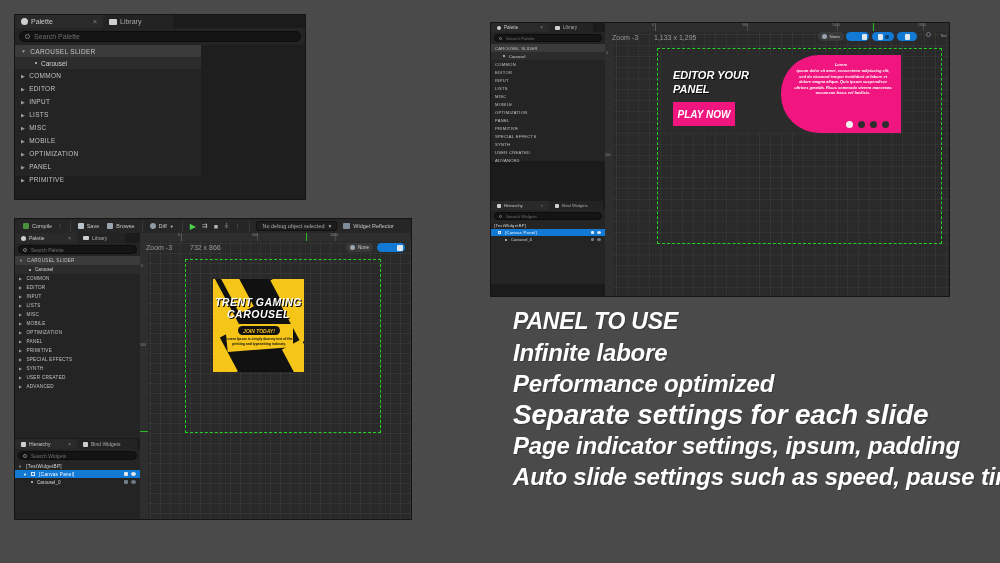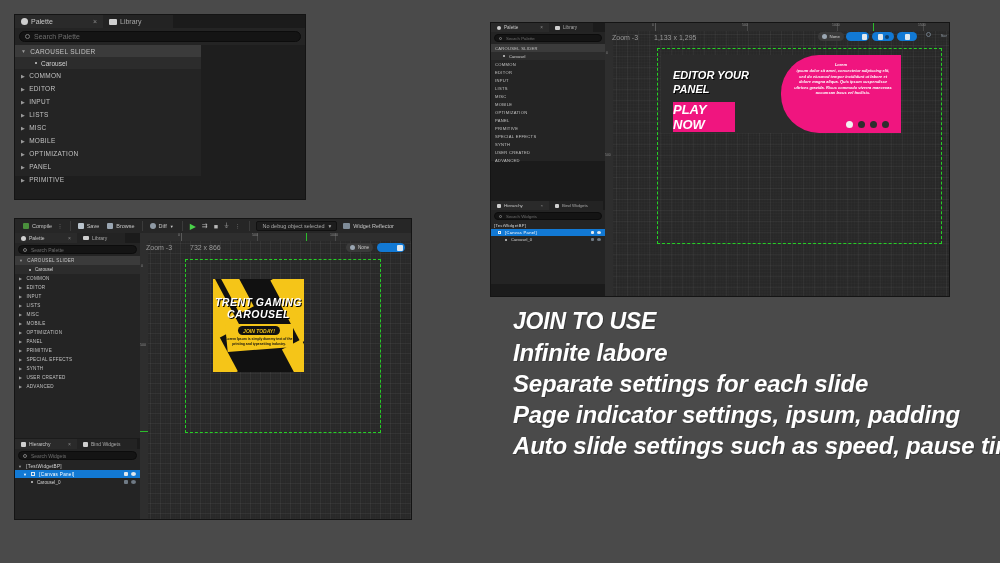--- a/index.html
+++ b/index.html
@@ -510,36 +510,37 @@
     </div>
     <div style="position:absolute; right:2px; top:10px; color:#9aa6b2; font-size:4.2px;">Scr</div>
 
     <div class="selbox" style="left:52px; top:25px; width:285px; height:196px;"></div>
 
     <div class="banner" style="position:absolute; left:56px; top:32px; width:240px; height:78px;">
 
       <div style="position:relative; width:120px;">
         <div class="bantitle" style="position:absolute; left:12px; top:14px; font-size:11px;">EDITOR YOUR</div>
         <div class="bantitle" style="position:absolute; left:12px; top:28px; font-size:11px;">PANEL</div>
-        <div class="playbtn" style="position:absolute; left:12px; top:47px; width:62px; height:30px; font-size:13px;">PLAY NOW</div>
+        <div class="playbtn" style="position:absolute; left:12px; top:47px; width:62px; height:24px; font-size:10px;">PLAY NOW</div>
       </div>
 
       <div class="pinkpanel" style="width:120px; border-top-left-radius:38px; border-bottom-left-radius:38px;">
         <div class="pinklorem" style="position:absolute; left:0; right:0; top:7px; font-size:4px;">Lorem</div>
         <div class="pinklorem" style="position:absolute; left:12px; right:8px; top:13px; font-size:4px; line-height:5.6px;">ipsum dolor sit amet, consectetur adipiscing elit, sed do eiusmod tempor incididunt ut labore et dolore magna aliqua. Quis ipsum suspendisse ultrices gravida. Risus commodo viverra maecenas accumsan lacus vel facilisis.</div>
         <div class="dots" style="right:12px; bottom:5px; gap:5px;">
           <span class="pdot active" style="width:7px;height:7px;"></span>
           <span class="pdot" style="width:7px;height:7px;"></span>
           <span class="pdot" style="width:7px;height:7px;"></span>
           <span class="pdot" style="width:7px;height:7px;"></span>
         </div>
       </div>
     </div>
   </div>
 </div>
 
 <div class="features" style="left:513px; top:306px; width:480px;">
-  <div style="font-size:23px; line-height:31px;">JOIN TO USE</div>
+  <div style="font-size:23px; line-height:31px;">PANEL TO USE</div>
   <div style="font-size:24px; line-height:31px;">Infinite labore</div>
-  <div style="font-size:24px; line-height:31px;">Separate settings for each slide</div>
+  <div style="font-size:24px; line-height:31px;">Performance optimized</div>
+  <div style="font-size:28px; line-height:31px;">Separate settings for each slide</div>
   <div style="font-size:24px; line-height:31px;">Page indicator settings, ipsum, padding</div>
   <div style="font-size:24px; line-height:31px;">Auto slide settings such as speed, pause time</div>
 </div>
 
 </body></html>

